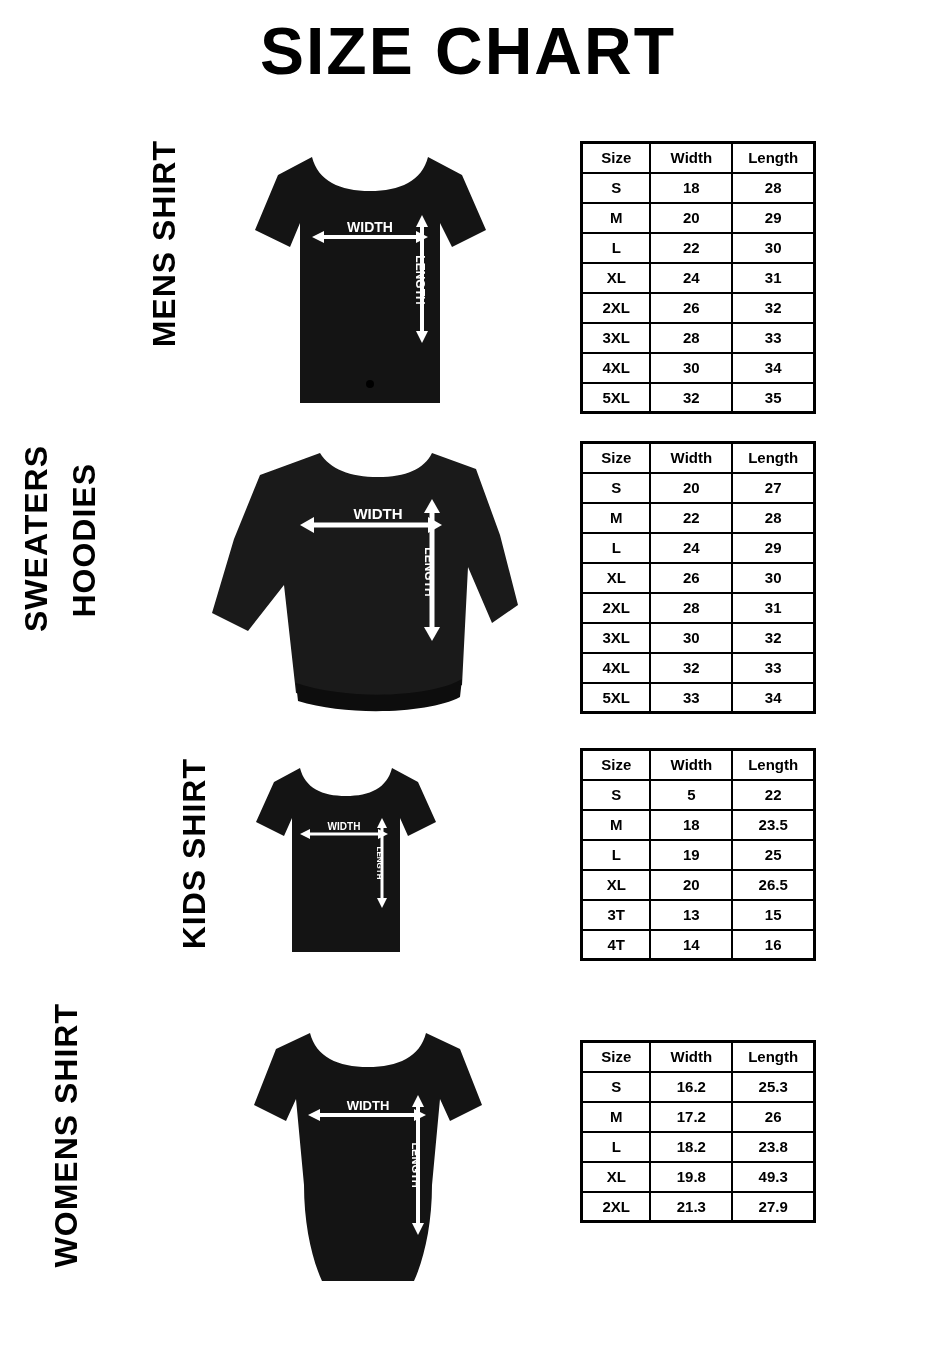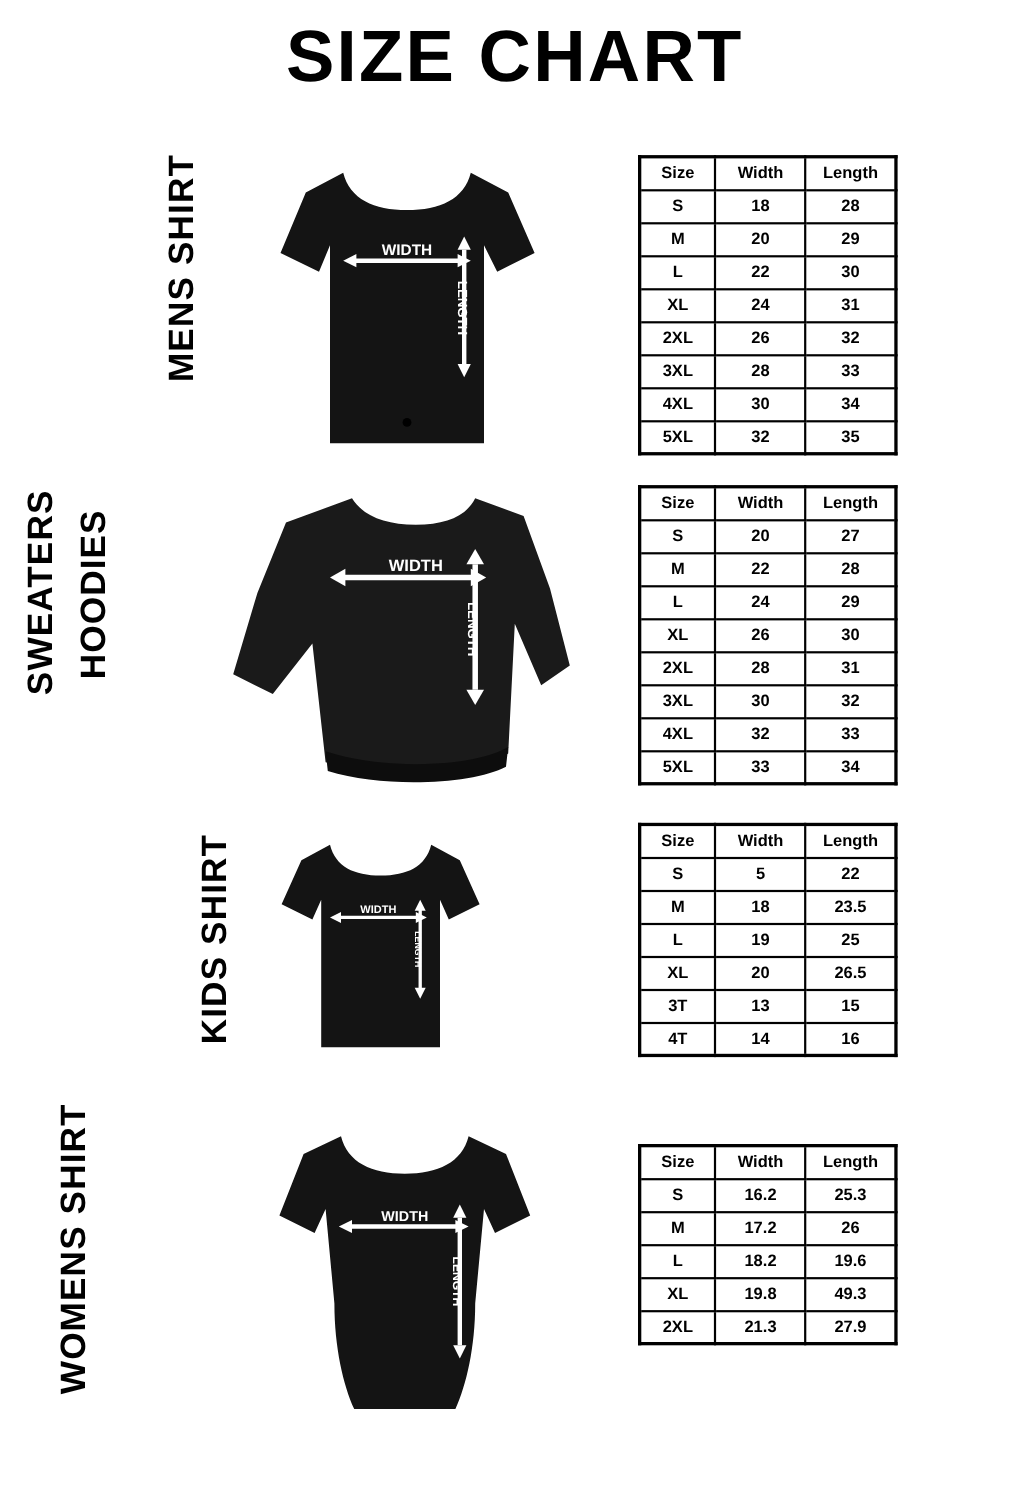--- a/index.html
+++ b/index.html
@@ -384,21 +384,21 @@
             <td class="val">25.3</td>
           </tr>
         <tr>
             <td>M</td>
             <td class="val">17.2</td>
             <td class="val">26</td>
           </tr>
         <tr>
             <td>L</td>
             <td class="val">18.2</td>
-            <td class="val">19.6</td>
+            <td class="val">23.8</td>
           </tr>
         <tr>
             <td>XL</td>
             <td class="val">19.8</td>
             <td class="val">49.3</td>
           </tr>
         <tr>
             <td>2XL</td>
             <td class="val">21.3</td>
             <td class="val">27.9</td>

